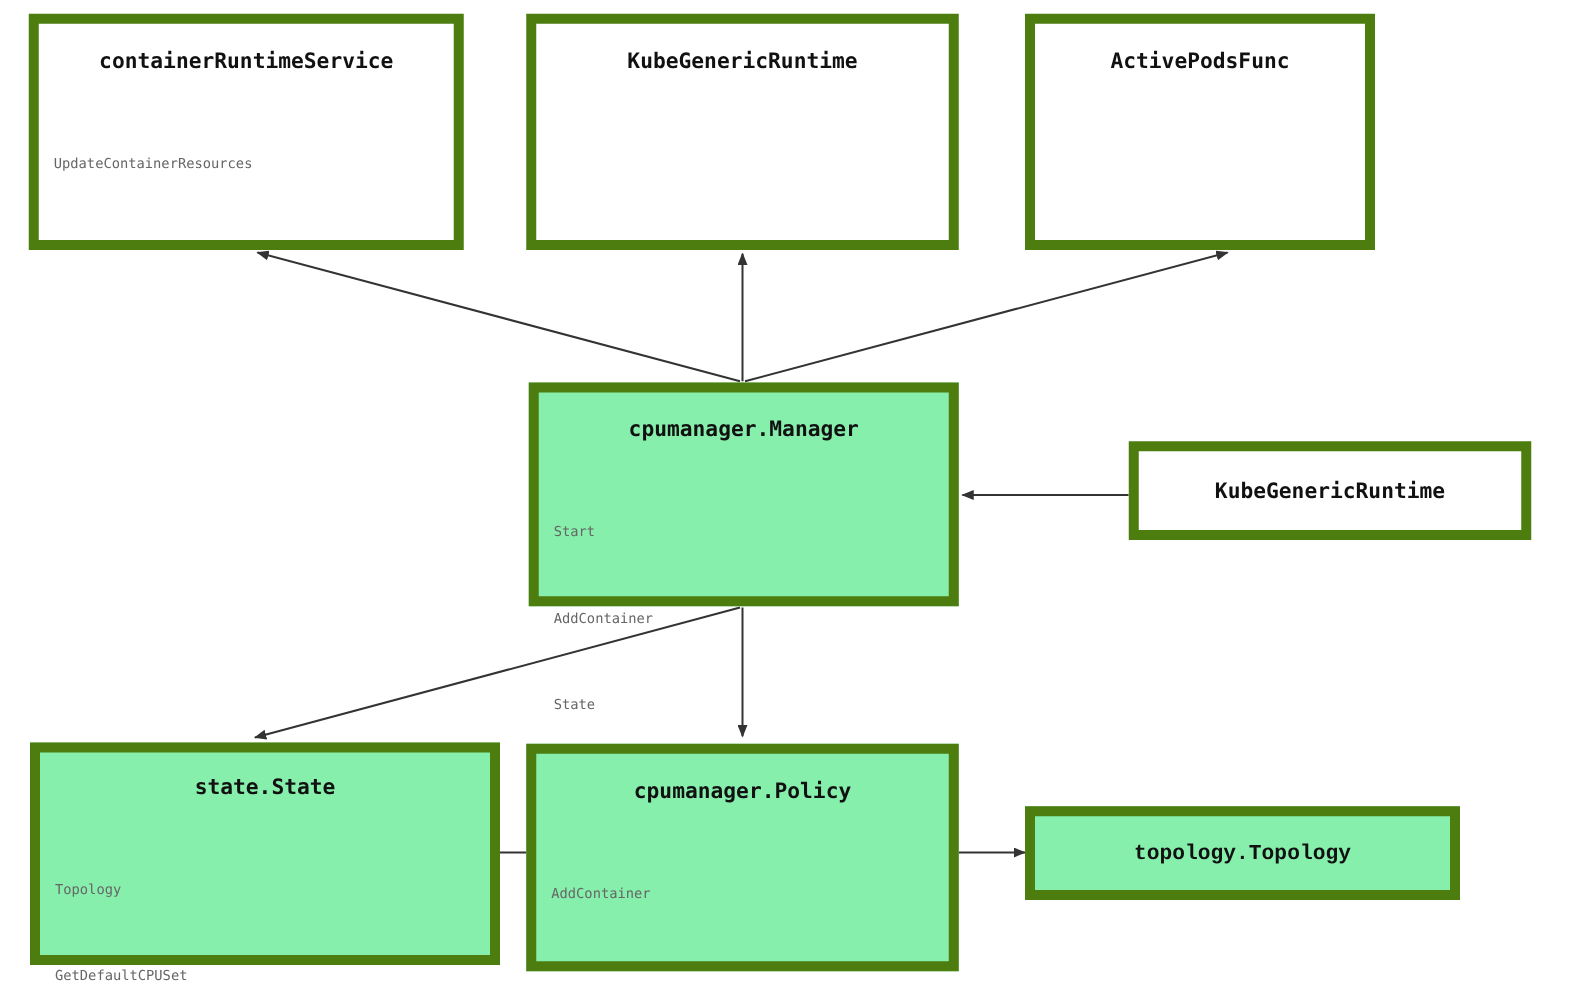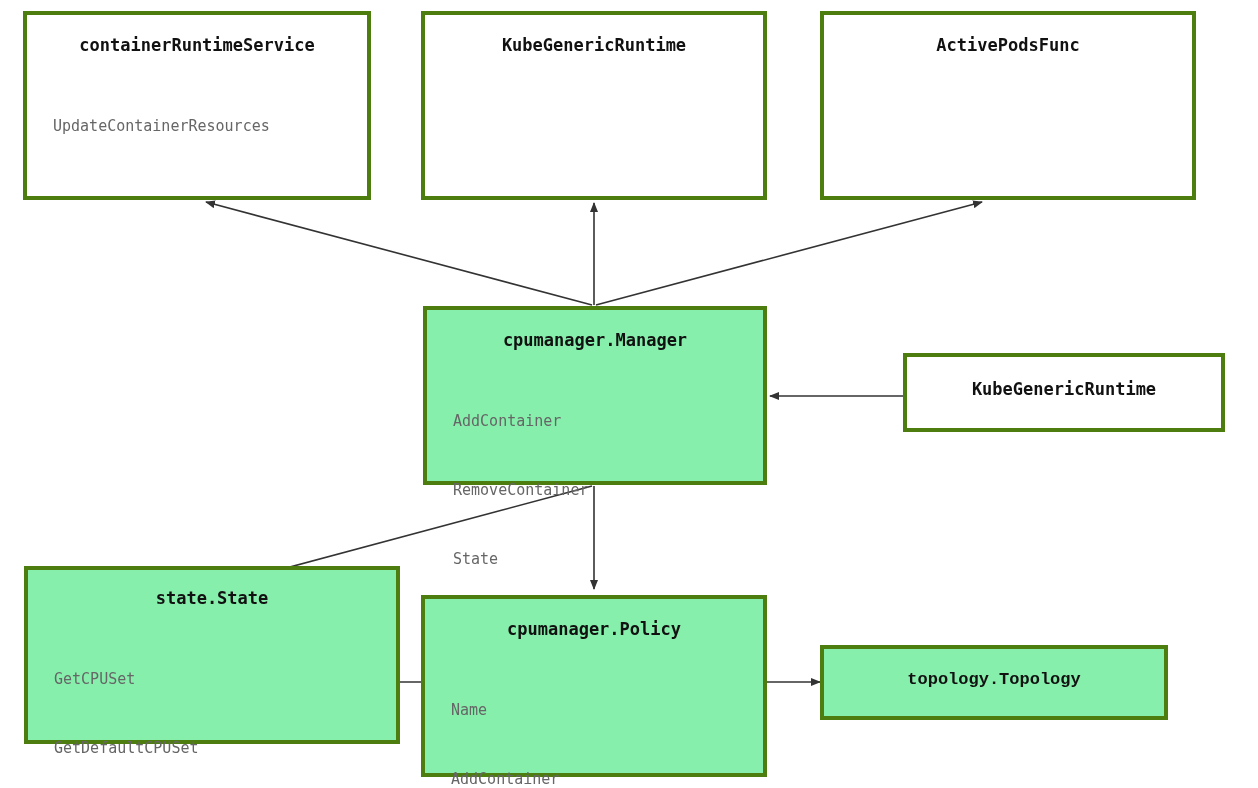--- a/index.html
+++ b/index.html
@@ -19,59 +19,58 @@
     position: absolute;
     left: 0;
     top: 0;
     width: 1258px;
     height: 788px;
     pointer-events: none;
   }
   .node {
     position: absolute;
     box-sizing: border-box;
-    border: 4px solid #4d7c0f;
+    border: 8px solid #4d7c0f;
     background: #ffffff;
     padding: 0;
   }
   .node.filled {
     background: #86efac;
   }
   .node-title {
     text-align: center;
     font-weight: bold;
     font-size: 17px;
     color: #111111;
     letter-spacing: 0px;
     white-space: pre;
   }
   .node-members {
     margin-top: 14px;
     padding-left: 12px;
     color: #666666;
-    font-size: 15px;
+    font-size: 11px;
     line-height: 23px;
     white-space: pre;
-    margin-left: 14px;
   }
   .member {
     white-space: pre;
   }
   
   #node-container-runtime-service { left: 23px;  top: 11px;  width: 348px; height: 189px; }
   #node-container-runtime-service .node-title { margin-top: 20px; }
   #node-pod-status-provider      { left: 421px; top: 11px;  width: 346px; height: 189px; }
   #node-pod-status-provider .node-title { margin-top: 20px; }
-  #node-active-pods-func         { left: 820px; top: 11px;  width: 376px; height: 189px; }
+  #node-active-pods-func         { left: 820px; top: 11px;  width: 280px; height: 189px; }
   #node-active-pods-func .node-title { margin-top: 20px; }
   #node-cpumanager-manager       { left: 423px; top: 306px; width: 344px; height: 179px; }
   #node-cpumanager-manager .node-title { margin-top: 20px; }
   #node-kube-generic-runtime     { left: 903px; top: 353px; width: 322px; height: 79px; }
   #node-kube-generic-runtime .node-title { margin-top: 22px; }
-  #node-state-state              { left: 24px;  top: 566px; width: 376px; height: 178px; }
+  #node-state-state              { left: 24px;  top: 594px; width: 376px; height: 178px; }
   #node-state-state .node-title { margin-top: 18px; }
   #node-cpumanager-policy        { left: 421px; top: 595px; width: 346px; height: 182px; }
   #node-cpumanager-policy .node-title { margin-top: 20px; }
   #node-topology-topology        { left: 820px; top: 645px; width: 348px; height: 75px; }
   #node-topology-topology .node-title { margin-top: 21px; font-family: Liberation Mono, monospace; }
 </style>
 </head>
 <body>
 
 <div id="canvas">
@@ -113,45 +112,44 @@
   </div>
 
   <div class="node" id="node-active-pods-func">
     <div class="node-title">ActivePodsFunc</div>
 
   </div>
 
   <div class="node filled" id="node-cpumanager-manager">
     <div class="node-title">cpumanager.Manager</div>
     <div class="node-members">
+      <div class="member">Start</div>
       <div class="member">AddContainer</div>
-      <div class="member">RemoveContainer</div>
       <div class="member">State</div>
     </div>
   </div>
 
   <div class="node" id="node-kube-generic-runtime">
     <div class="node-title">KubeGenericRuntime</div>
 
   </div>
 
   <div class="node filled" id="node-state-state">
     <div class="node-title">state.State</div>
     <div class="node-members">
-      <div class="member">GetCPUSet</div>
+      <div class="member">Topology</div>
       <div class="member">GetDefaultCPUSet</div>
       
       
     </div>
   </div>
 
   <div class="node filled" id="node-cpumanager-policy">
     <div class="node-title">cpumanager.Policy</div>
     <div class="node-members">
-      <div class="member">Name</div>
       <div class="member">AddContainer</div>
       
     </div>
   </div>
 
   <div class="node filled" id="node-topology-topology">
     <div class="node-title">topology.Topology</div>
 
   </div>
 

